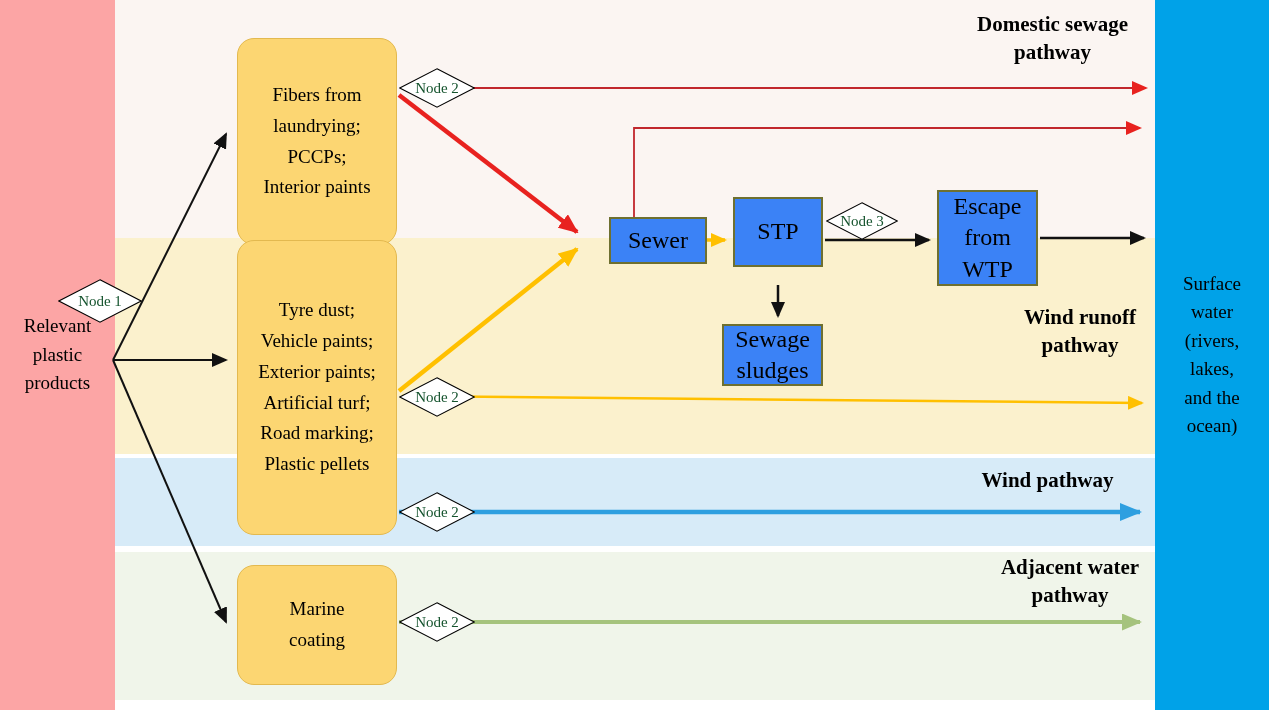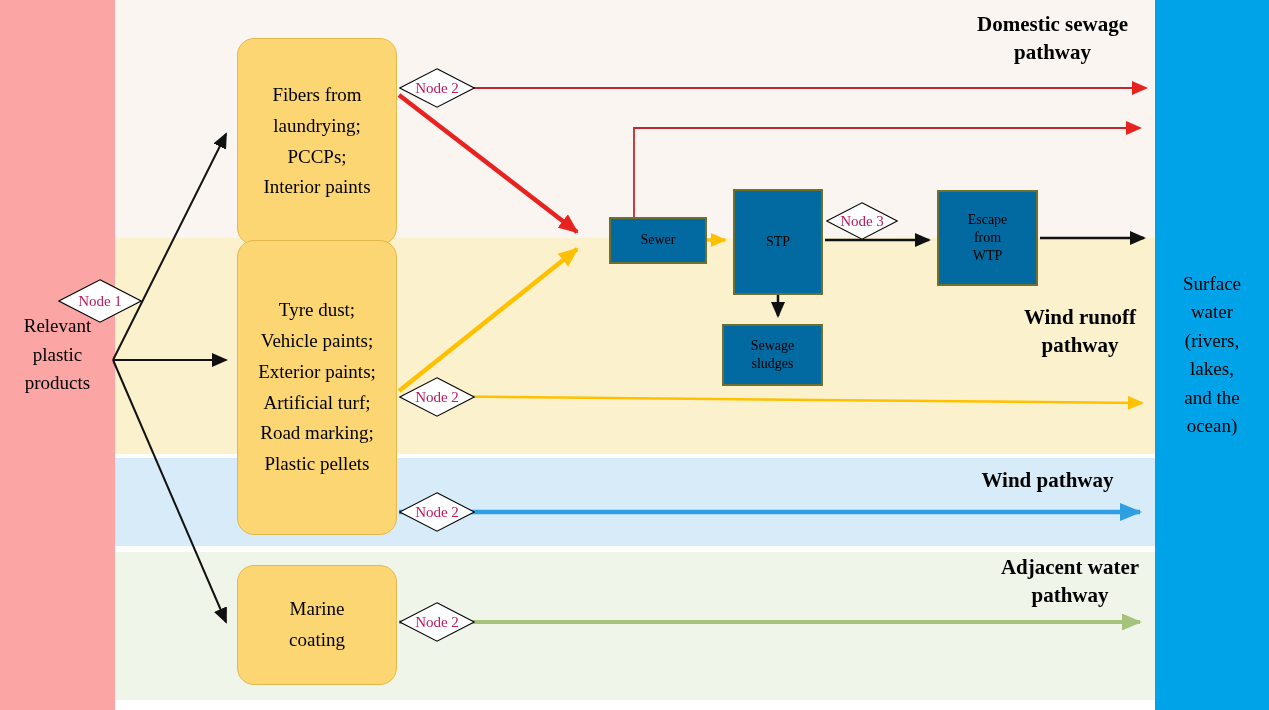--- a/index.html
+++ b/index.html
@@ -28,32 +28,32 @@
 
   
   .box-src { position:absolute; z-index:3; background:#FCD672; border:1px solid #E3B94F;
              border-radius:17px; display:flex; align-items:center; justify-content:center;
              text-align:center; font-size:19px; line-height:1.62; }
   #src-laundry { left:237px; top:38px;  width:160px; height:207px; }
   #src-road    { left:237px; top:240px; width:160px; height:295px; }
   #src-marine  { left:237px; top:565px; width:160px; height:120px; }
 
   
-  .box-treat { position:absolute; z-index:3; background:#0369a1; border:2px solid #6E7030;
+  .box-treat { position:absolute; z-index:3; background:#3b82f6; border:2px solid #6E7030;
                display:flex; align-items:center; justify-content:center;
-               text-align:center; font-size:14px; line-height:1.3; }
+               text-align:center; font-size:24px; line-height:1.3; }
   #t-sewer  { left:585px; top:217px; width:98px;  height:47px;margin-left:24px; }
-  #t-stp    { left:733px; top:189px; width:90px;  height:106px; }
+  #t-stp    { left:733px; top:197px; width:90px;  height:70px; }
   #t-sludge { left:722px; top:324px; width:101px; height:62px; }
   #t-wtp    { left:937px; top:190px; width:101px; height:96px; }
 
   
   .diamond { position:absolute; z-index:4; display:flex; align-items:center; justify-content:center; }
   .diamond svg { position:absolute; left:0; top:0; width:100%; height:100%; }
-  .diamond span { position:relative; color:#be185d; font-size:15px; line-height:1; }
+  .diamond span { position:relative; color:#14532d; font-size:15px; line-height:1; }
   #n1  { left:58px;  top:279px; width:84px; height:44px; }
   #n2a { left:399px; top:68px;  width:76px; height:40px; }
   #n2b { left:399px; top:377px; width:76px; height:40px; }
   #n2c { left:399px; top:492px; width:76px; height:40px; }
   #n2d { left:399px; top:602px; width:76px; height:40px; }
   #n3  { left:826px; top:202px; width:72px; height:38px; }
 
   
   .pathlabel { position:absolute; z-index:3; font-weight:bold; font-size:21px;
                text-align:center; line-height:1.35; white-space:pre-line; }

